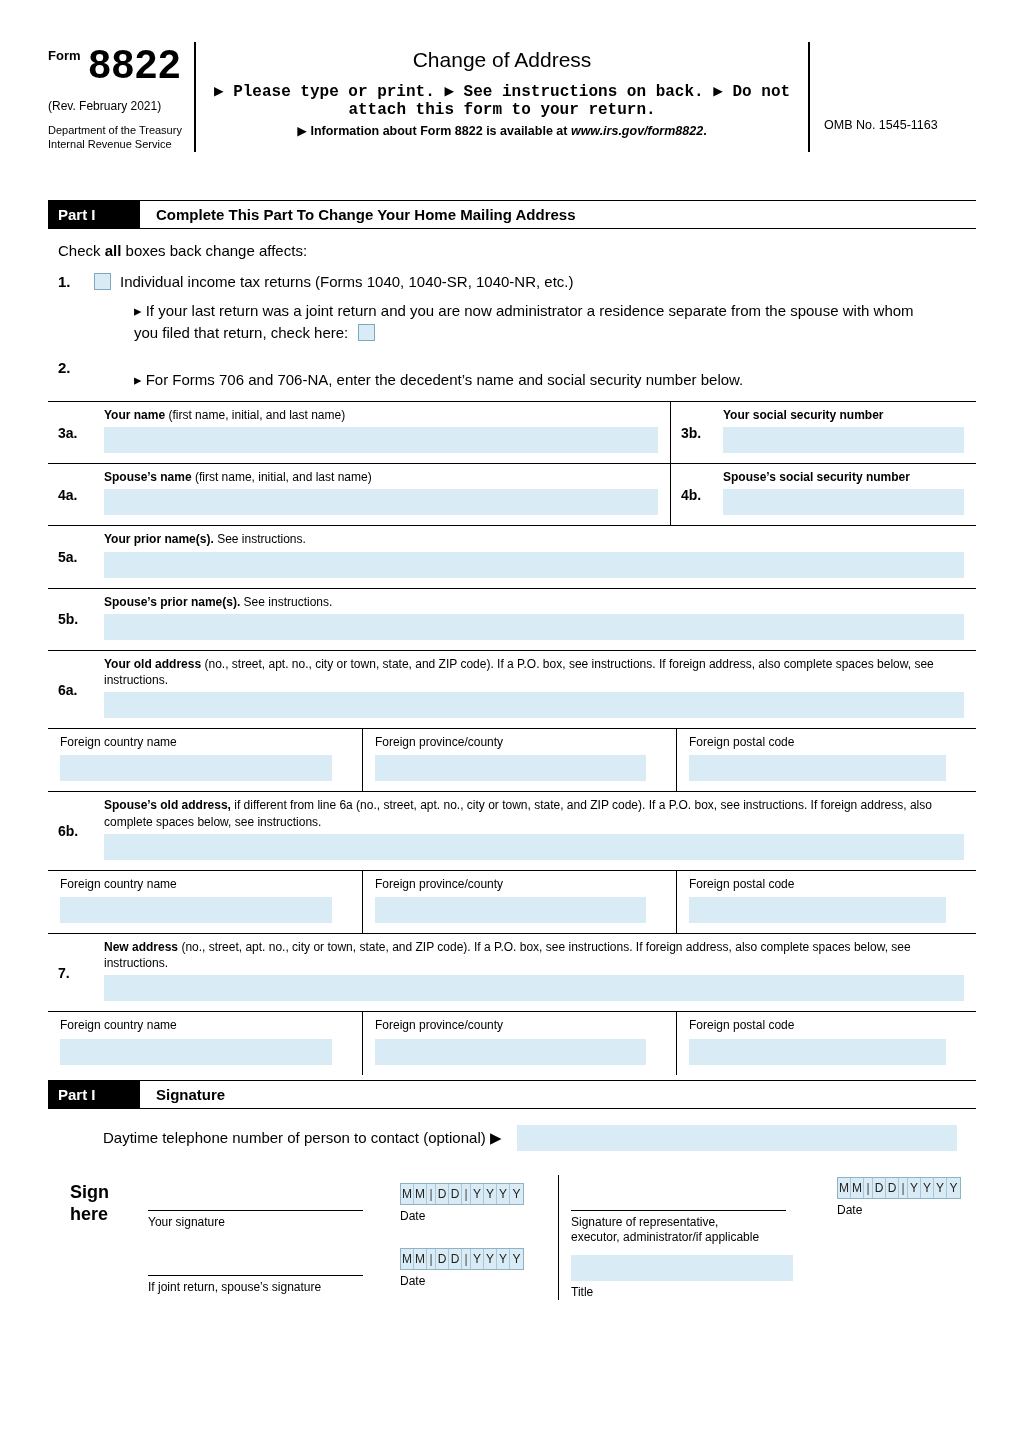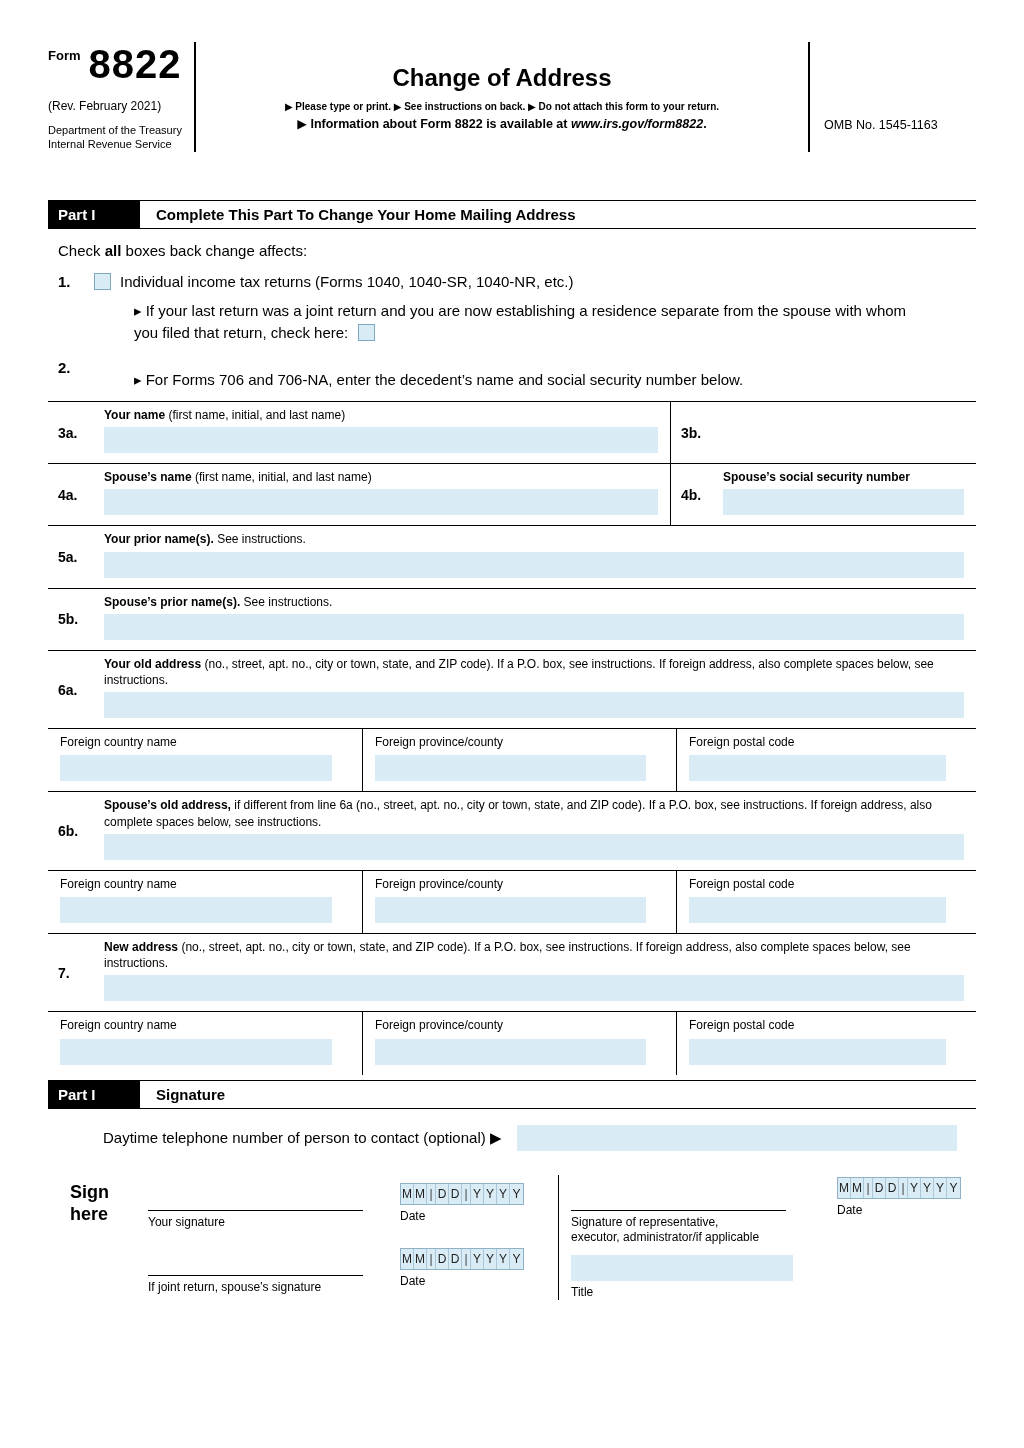--- a/index.html
+++ b/index.html
@@ -10,23 +10,23 @@
 
   
   .header { display:flex; align-items:stretch; }
   .h-left { width:146px; padding-right:8px; }
   .form-word { font-size:13px; font-weight:bold; margin-right:8px; vertical-align:18px; }
   .form-num { font-size:40px; font-weight:bold; letter-spacing:1px; }
   .rev { font-size:12px; margin-top:12px; }
   .dept { font-size:11px; margin-top:10px; line-height:1.3; }
   .h-center { flex:1; border-left:2px solid #000; border-right:2px solid #000;
               text-align:center; padding:2px 10px 10px; }
-  .title { font-size:24px; font-weight:bold; margin-top:20px; }
+  .title { font-size:21px; font-weight:normal; margin-top:4px; }
   .subtitle { font-size:15px; font-weight:bold; margin-top:12px; }
-  .bullets { font-size:10px; font-weight:bold; margin-top:9px; }
+  .bullets { font-size:16px; font-weight:bold; margin-top:9px;font-family:Liberation Mono, monospace; }
   .info { font-size:12.5px; font-weight:bold; margin-top:4px; }
   .info .url { font-style:italic; }
   .h-right { width:166px; padding-left:14px; font-size:12.5px; }
   .omb { margin-top:76px; }
 
   
   .part-bar { display:flex; align-items:stretch; border-top:1.5px solid #000;
               border-bottom:1.5px solid #000; }
   .part-bar.first { margin-top:48px; }
   .part-badge { background:#000; color:#fff; font-weight:bold; font-size:15px;
@@ -133,21 +133,21 @@
 
   <div class="check-line">
     <span>Check </span><b>all</b><span> boxes back change affects:</span>
   </div>
 
   <div class="qline">
     <div class="qnum">1.</div>
     <div class="qbody">
       <span class="checkbox"></span><span>Individual income tax returns (Forms 1040, 1040-SR, 1040-NR, etc.)</span>
       <div class="subline">
-        <span>▸ If your last return was a joint return and you are now establishing a residence separate from the spouse with whom you filed that return, check here:</span>
+        <span>▸ If your last return was a joint return and you are now administrator a residence separate from the spouse with whom you filed that return, check here:</span>
         <span class="checkbox cb-inline"></span>
       </div>
     </div>
   </div>
 
   <div class="qline">
     <div class="qnum">2.</div>
     <div class="qbody">
       <div class="subline">▸ For Forms 706 and 706-NA, enter the decedent’s name and social security number below.</div>
     </div>
@@ -156,20 +156,24 @@
   <div class="ftable">
 
     <div class="trow">
       <div class="cell-num">3a.</div>
       <div class="cell">
         <div class="cell-label"><b>Your name</b><span> (first name, initial, and last name)</span></div>
         <input class="field" type="text" style="">
       </div>
       <div class="rcol">
         <div class="cell-num">3b.</div>
+        <div class="cell">
+          <div class="cell-label"><b>Your social security number</b></div>
+          <input class="field" type="text" style="">
+        </div>
       </div>
     </div>
 
     <div class="trow">
       <div class="cell-num">4a.</div>
       <div class="cell">
         <div class="cell-label"><b>Spouse’s name</b><span> (first name, initial, and last name)</span></div>
         <input class="field" type="text" style="">
       </div>
       <div class="rcol">

